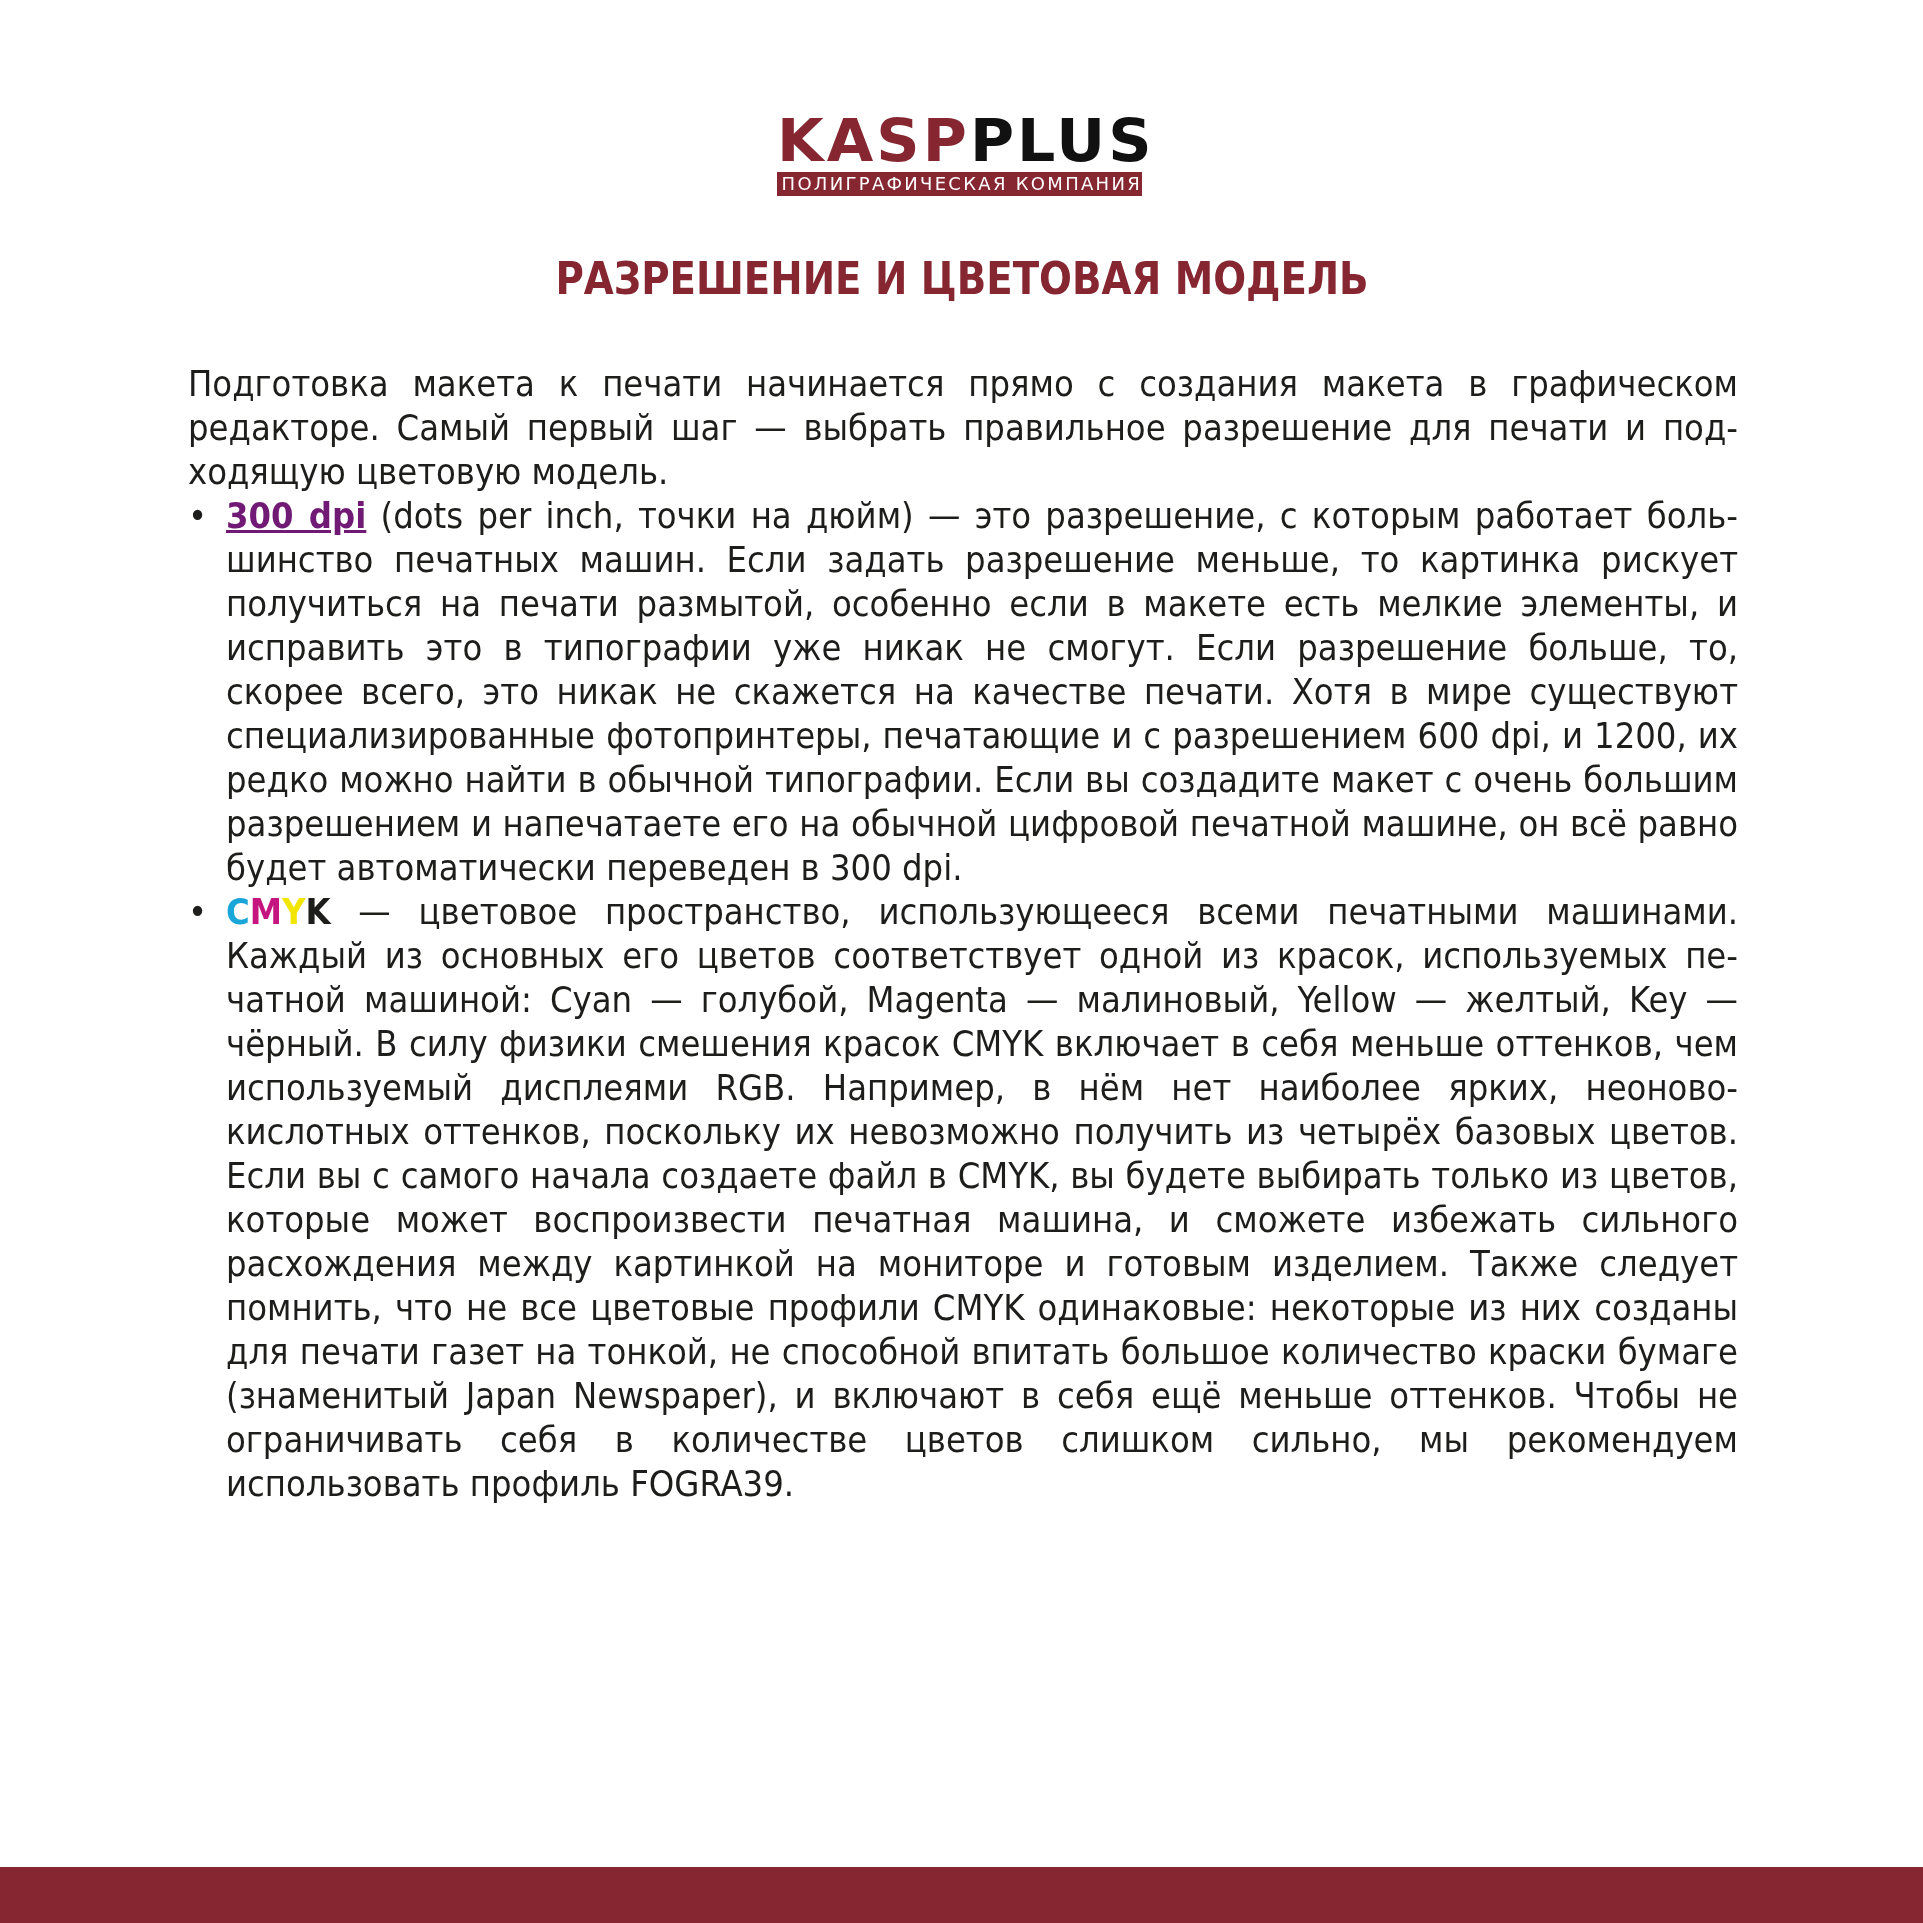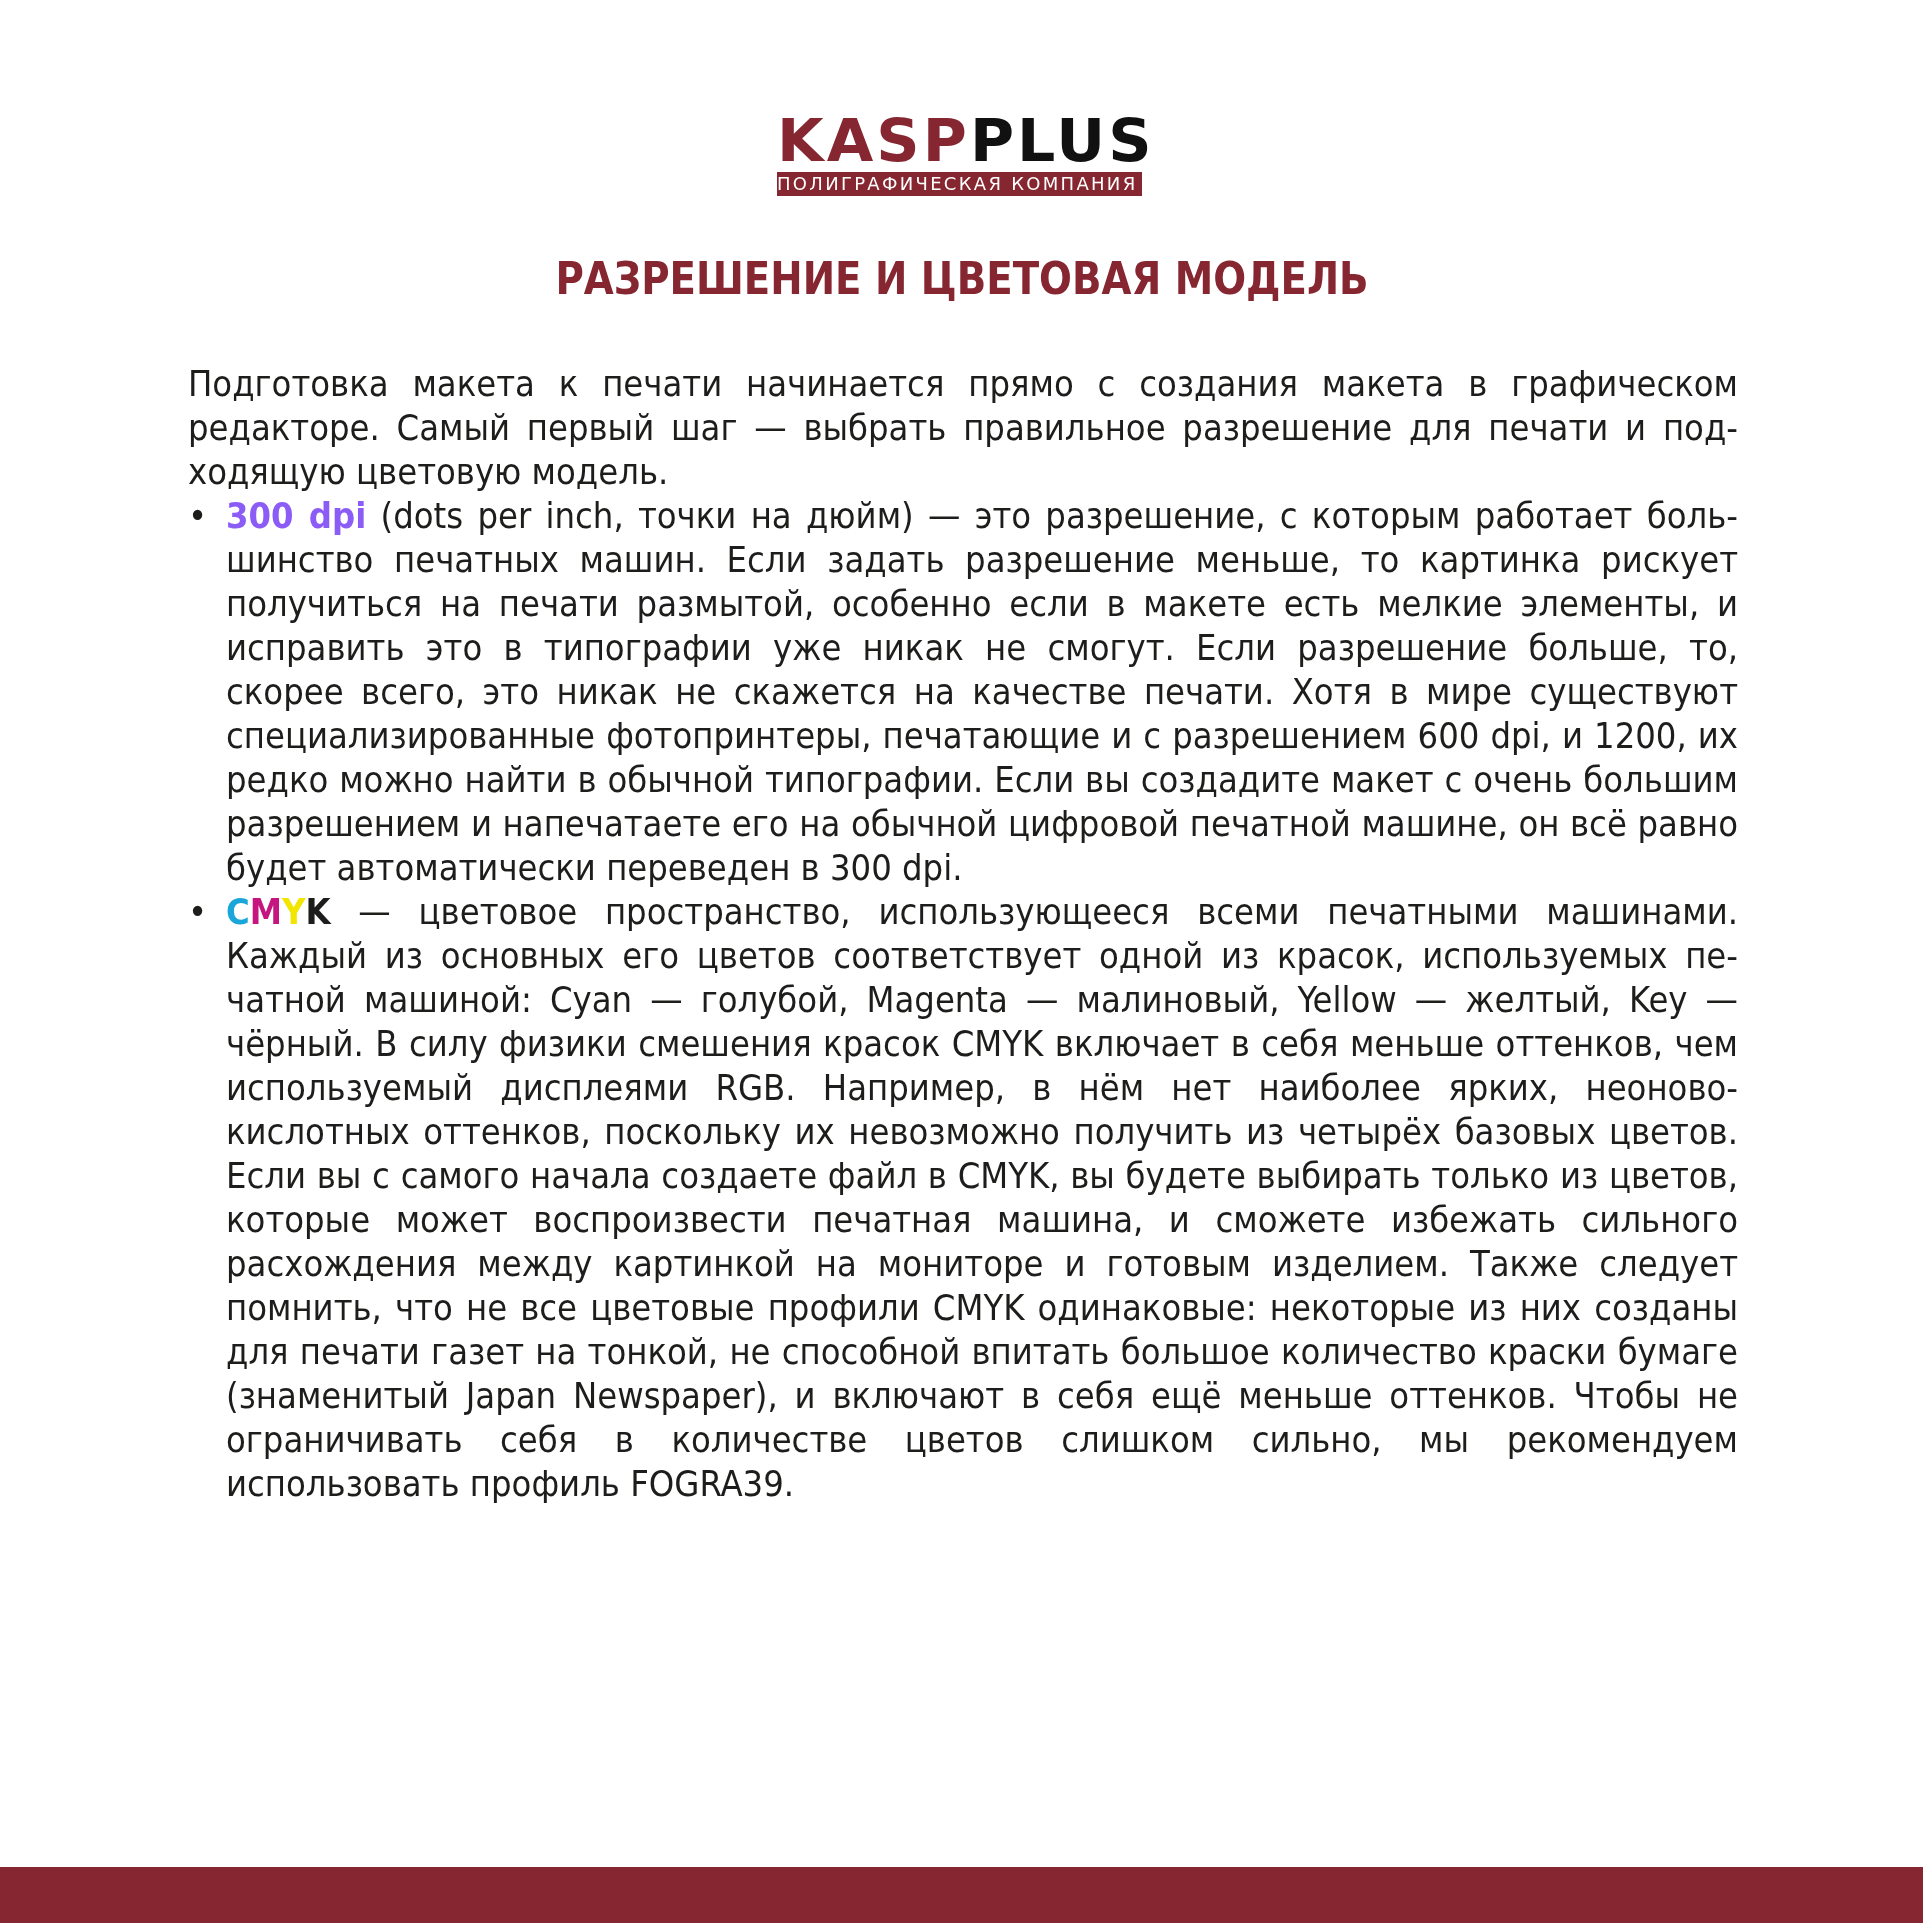--- a/index.html
+++ b/index.html
@@ -37,21 +37,21 @@
     .logo-plus { color: #111111; }
     .logo-banner {
       margin-top: 3px;
       background: #862630;
       color: #ffffff;
       height: 24px;
       line-height: 24px;
       font-family: "DejaVu Sans", sans-serif;
       font-size: 18px;
       letter-spacing: 2.3px;
-      text-align: left;
+      text-align: right;
       white-space: nowrap;
       width: 365px;
     }
     .title {
       position: absolute;
       left: 0;
       top: 249px;
       width: 1924px;
       text-align: center;
       color: #862630;
@@ -80,22 +80,23 @@
       position: relative;
       padding-left: 38px;
       text-align: justify;
     }
     .bullet-dot {
       position: absolute;
       left: 0;
       top: 0;
     }
     .accent-red {
-      color: #8b5cf6;
+      color: #701a75;
       font-weight: bold;
+      text-decoration: underline;
     }
     .c-cyan { color: #1aa6d9; font-weight: bold; }
     .c-magenta { color: #c4167e; font-weight: bold; }
     .c-yellow { color: #f2e500; font-weight: bold; }
     .c-key { color: #1d1d1b; font-weight: bold; }
     .footer-bar {
       position: absolute;
       left: 0;
       top: 1867px;
       width: 1924px;

